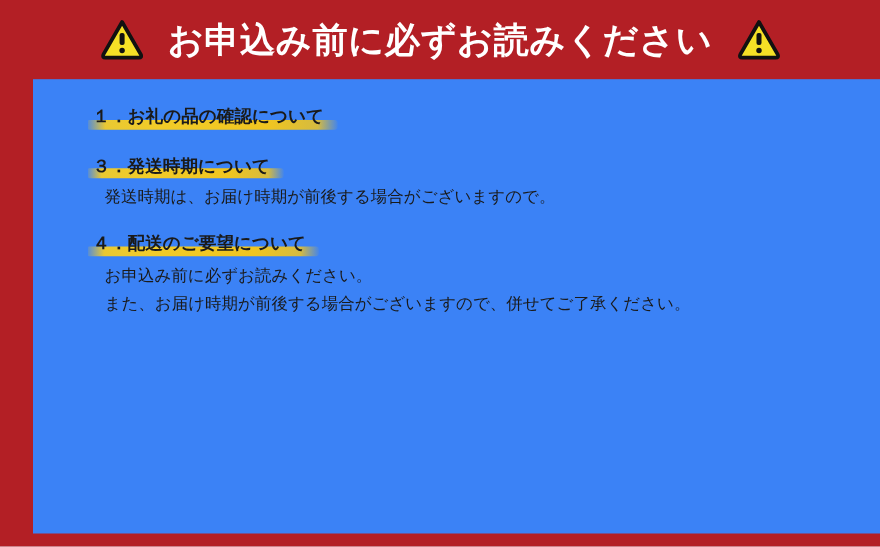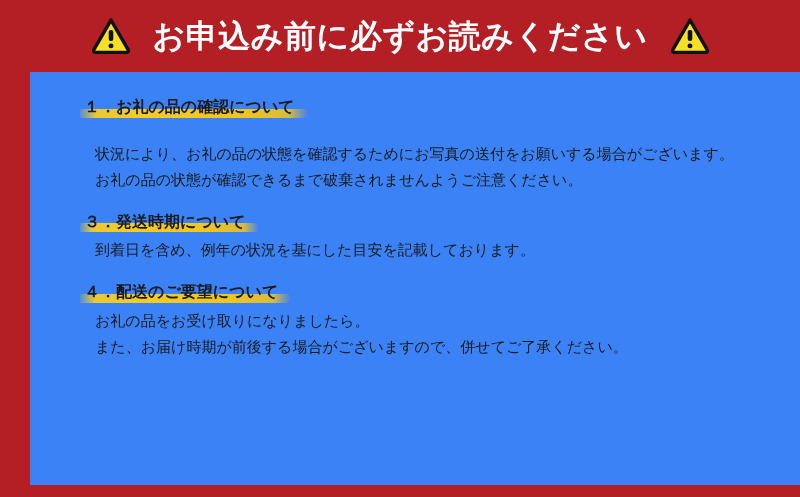--- a/index.html
+++ b/index.html
@@ -147,43 +147,39 @@
     <div id="sections">
 
       <div class="section">
         <div class="heading-wrap">
           <span class="highlighter"></span>
           <span class="heading-text">１．お礼の品の確認について</span>
         </div>
       </div>
 
       <div class="section">
-        <div class="body-lines">
-          <div class="body-line">状況により、お礼の品の状態を確認するためにお写真の送付をお願いする場合がございます。</div>
-          <div class="body-line">お礼の品の状態が確認できるまで破棄されませんようご注意ください。</div>
-        </div>
       </div>
 
       <div class="section">
         <div class="heading-wrap">
           <span class="highlighter"></span>
           <span class="heading-text">３．発送時期について</span>
         </div>
         <div class="body-lines">
-          <div class="body-line">到着日を含め、例年の状況を基にした目安を記載しております。</div>
+          <div class="body-line">発送時期は、お届け時期が前後する場合がございますので。</div>
         </div>
       </div>
 
       <div class="section">
         <div class="heading-wrap">
           <span class="highlighter"></span>
           <span class="heading-text">４．配送のご要望について</span>
         </div>
         <div class="body-lines">
-          <div class="body-line">お礼の品をお受け取りになりましたら。</div>
+          <div class="body-line">お申込み前に必ずお読みください。</div>
           <div class="body-line">また、お届け時期が前後する場合がございますので、併せてご了承ください。</div>
         </div>
       </div>
 
     </div>
   </div>
 
 </div>
 
 </body></html>

